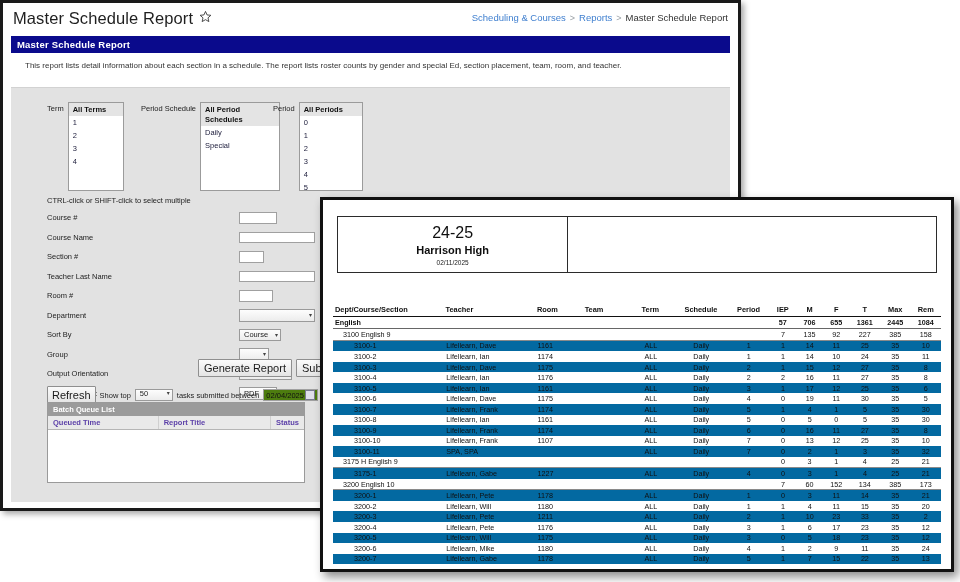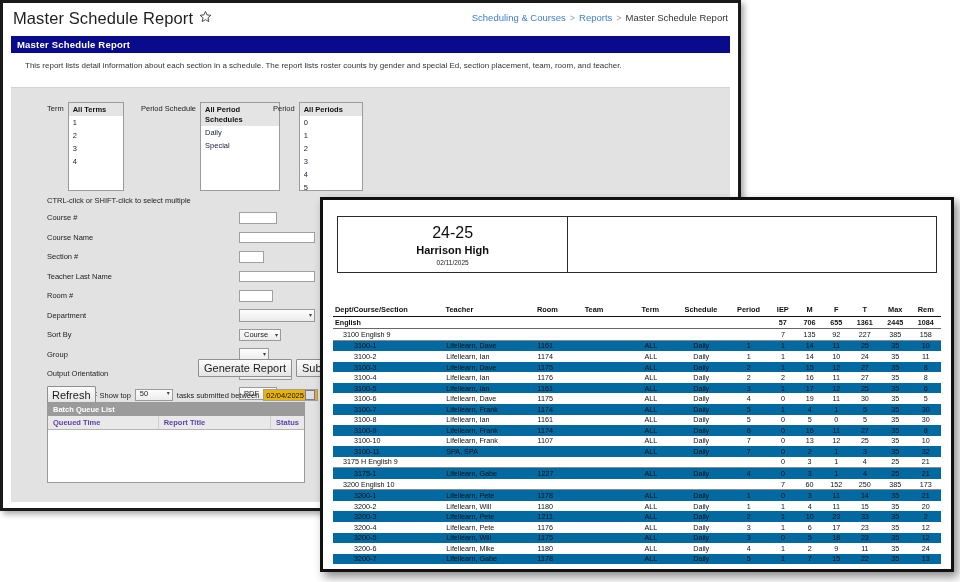--- a/index.html
+++ b/index.html
@@ -80,21 +80,21 @@
 
   
   #batch-ctrls{position:absolute;left:36px;top:298px;display:flex;align-items:center;gap:4px;font-size:7.5px;color:#222;}
   #batch-ctrls .btn{padding:2px 4px;}
   .mini-sel{
     background:linear-gradient(#fdfdfd,#ececec);border:1px solid #9a9a9a;height:12px;
     display:flex;align-items:center;justify-content:space-between;padding:0 2px 4px 4px;
     font-size:7.5px;box-sizing:border-box;width:38px;
   }
   .date-in{
-    background:#eab308;border:1px solid #a0a0a0;height:12px;box-sizing:border-box;
+    background:#4d7c0f;border:1px solid #a0a0a0;height:12px;box-sizing:border-box;
     font-size:7.5px;color:#111;display:flex;align-items:center;padding:0 2px;width:55px;
     justify-content:space-between;
   }
   .cal-icon{width:8px;height:8px;background:#dfdfea;border:1px solid #7a7a92;display:inline-block;}
 
   #batch-panel{position:absolute;left:36px;top:314px;width:258px;border:1px solid #9a9a9a;background:#fff;box-sizing:border-box;}
   #batch-head{background:#9b9b9b;color:#fff;font-size:7.5px;font-weight:bold;padding:2px 5px;}
   #batch-cols{display:flex;background:#e9e9e9;border-bottom:1px solid #b5b5b5;}
   #batch-cols div{font-size:7.5px;color:#5b3fa8;font-weight:bold;padding:2px 5px;}
   #batch-cols .c1{width:110px;}
@@ -554,21 +554,21 @@
           <div class="c-sec lvl1">3200  English 10</div>
           <div class="c-tea"></div>
           <div class="c-rm"></div>
           <div class="c-tm"></div>
           <div class="c-trm"></div>
           <div class="c-sch"></div>
           <div class="c-per"></div>
           <div class="c-iep">7</div>
           <div class="c-m">60</div>
           <div class="c-f">152</div>
-          <div class="c-t">250</div>
+          <div class="c-t">134</div>
           <div class="c-max">385</div>
           <div class="c-rem">173</div>
         </div>
         <div class="trow alt">
           <div class="c-sec lvl2">3200-1</div>
           <div class="c-tea">Lifellearn, Pete</div>
           <div class="c-rm">1178</div>
           <div class="c-tm"></div>
           <div class="c-trm">ALL</div>
           <div class="c-sch">Daily</div>

